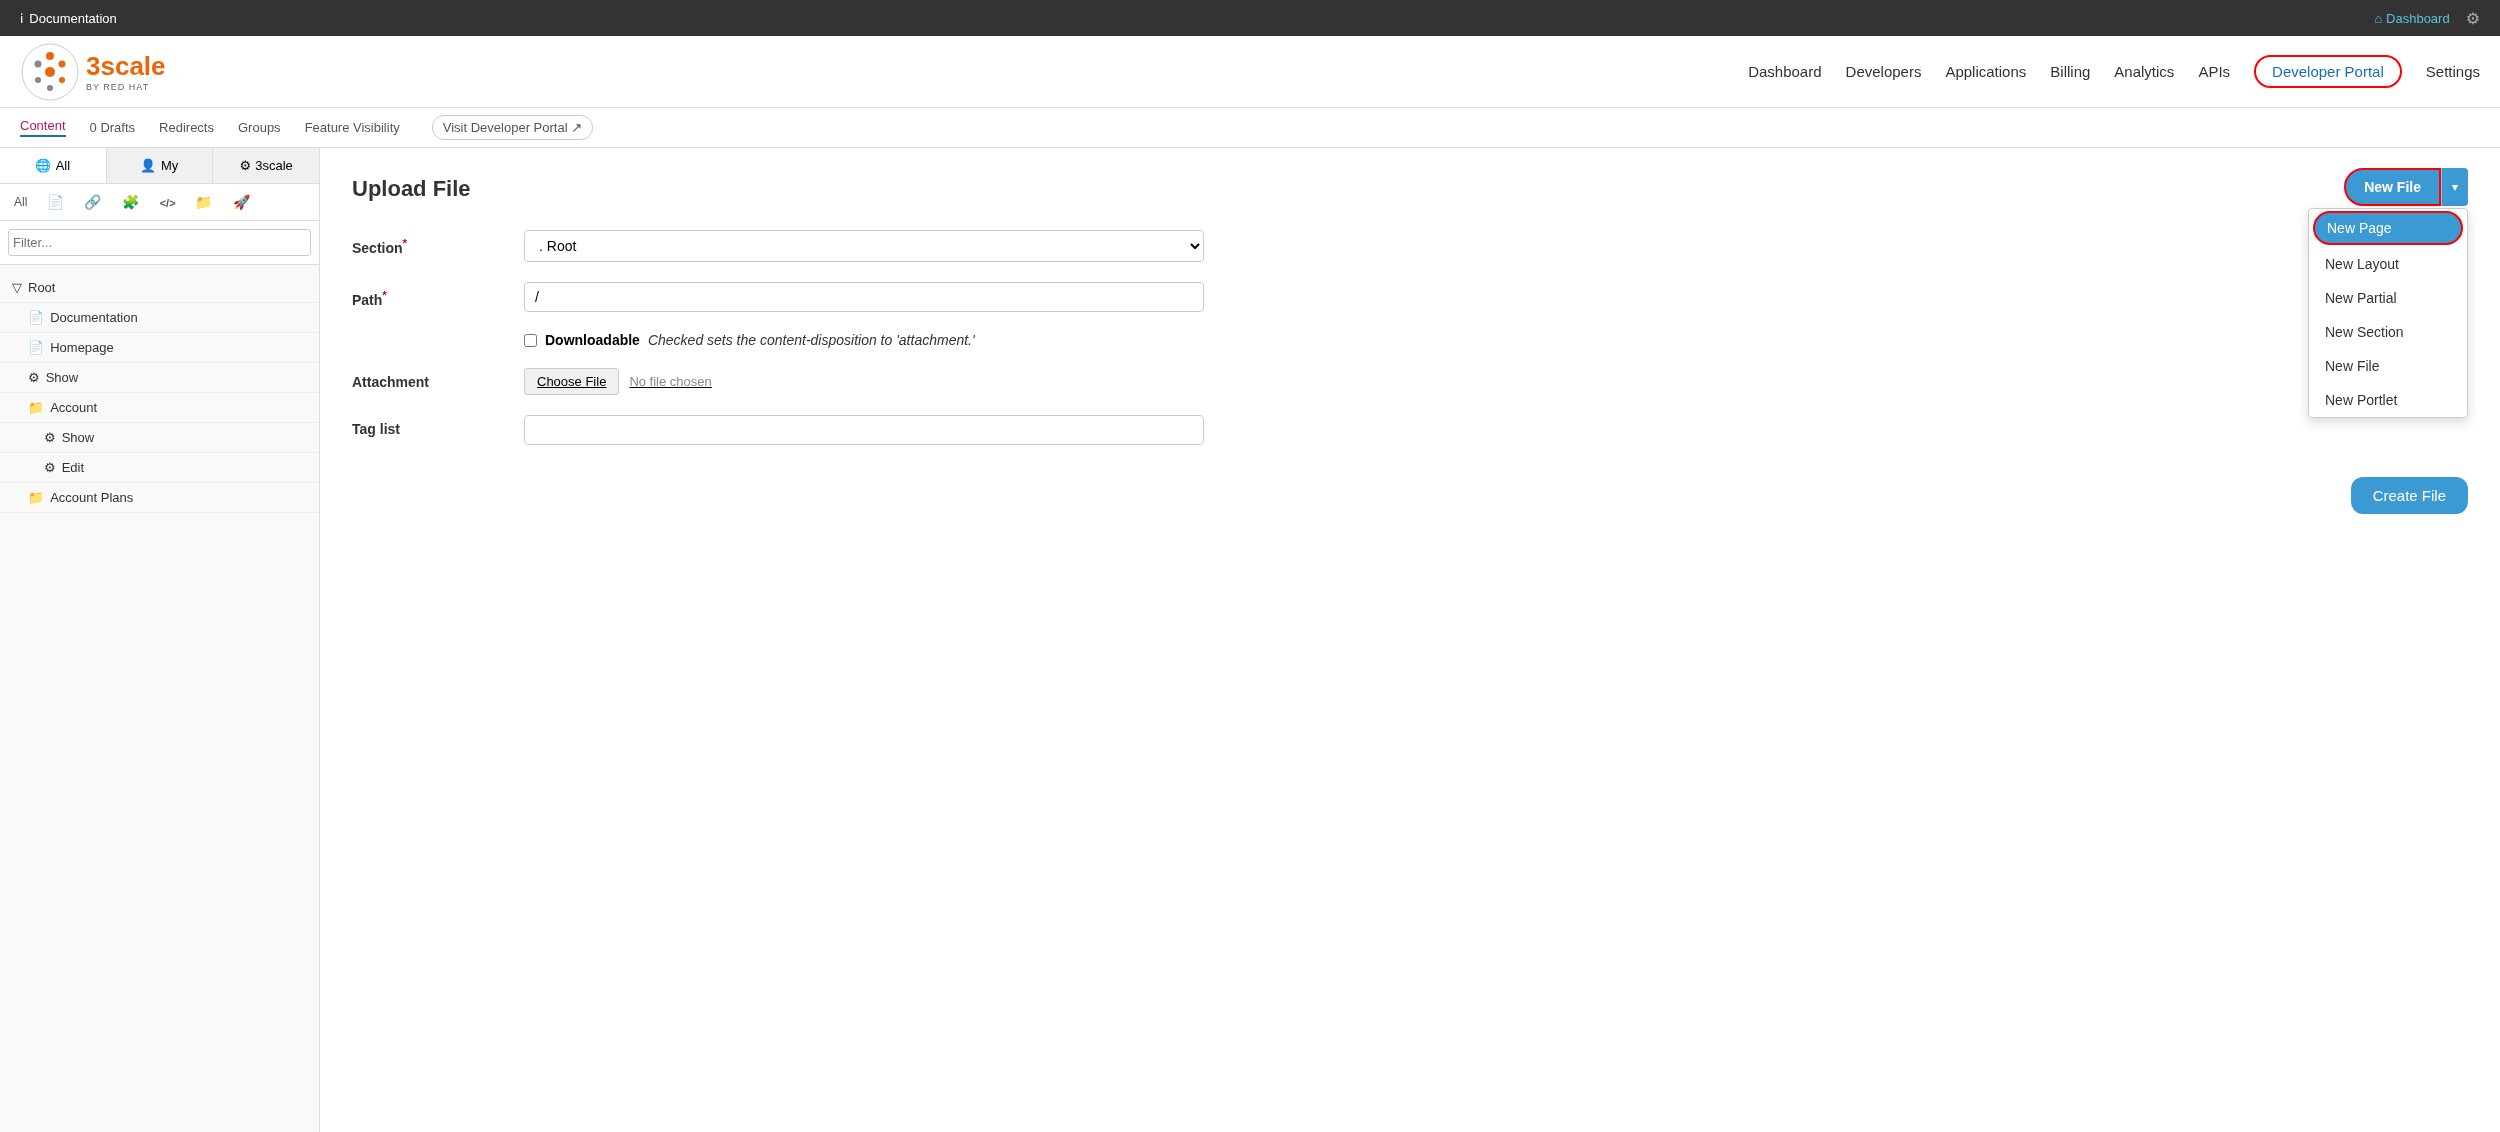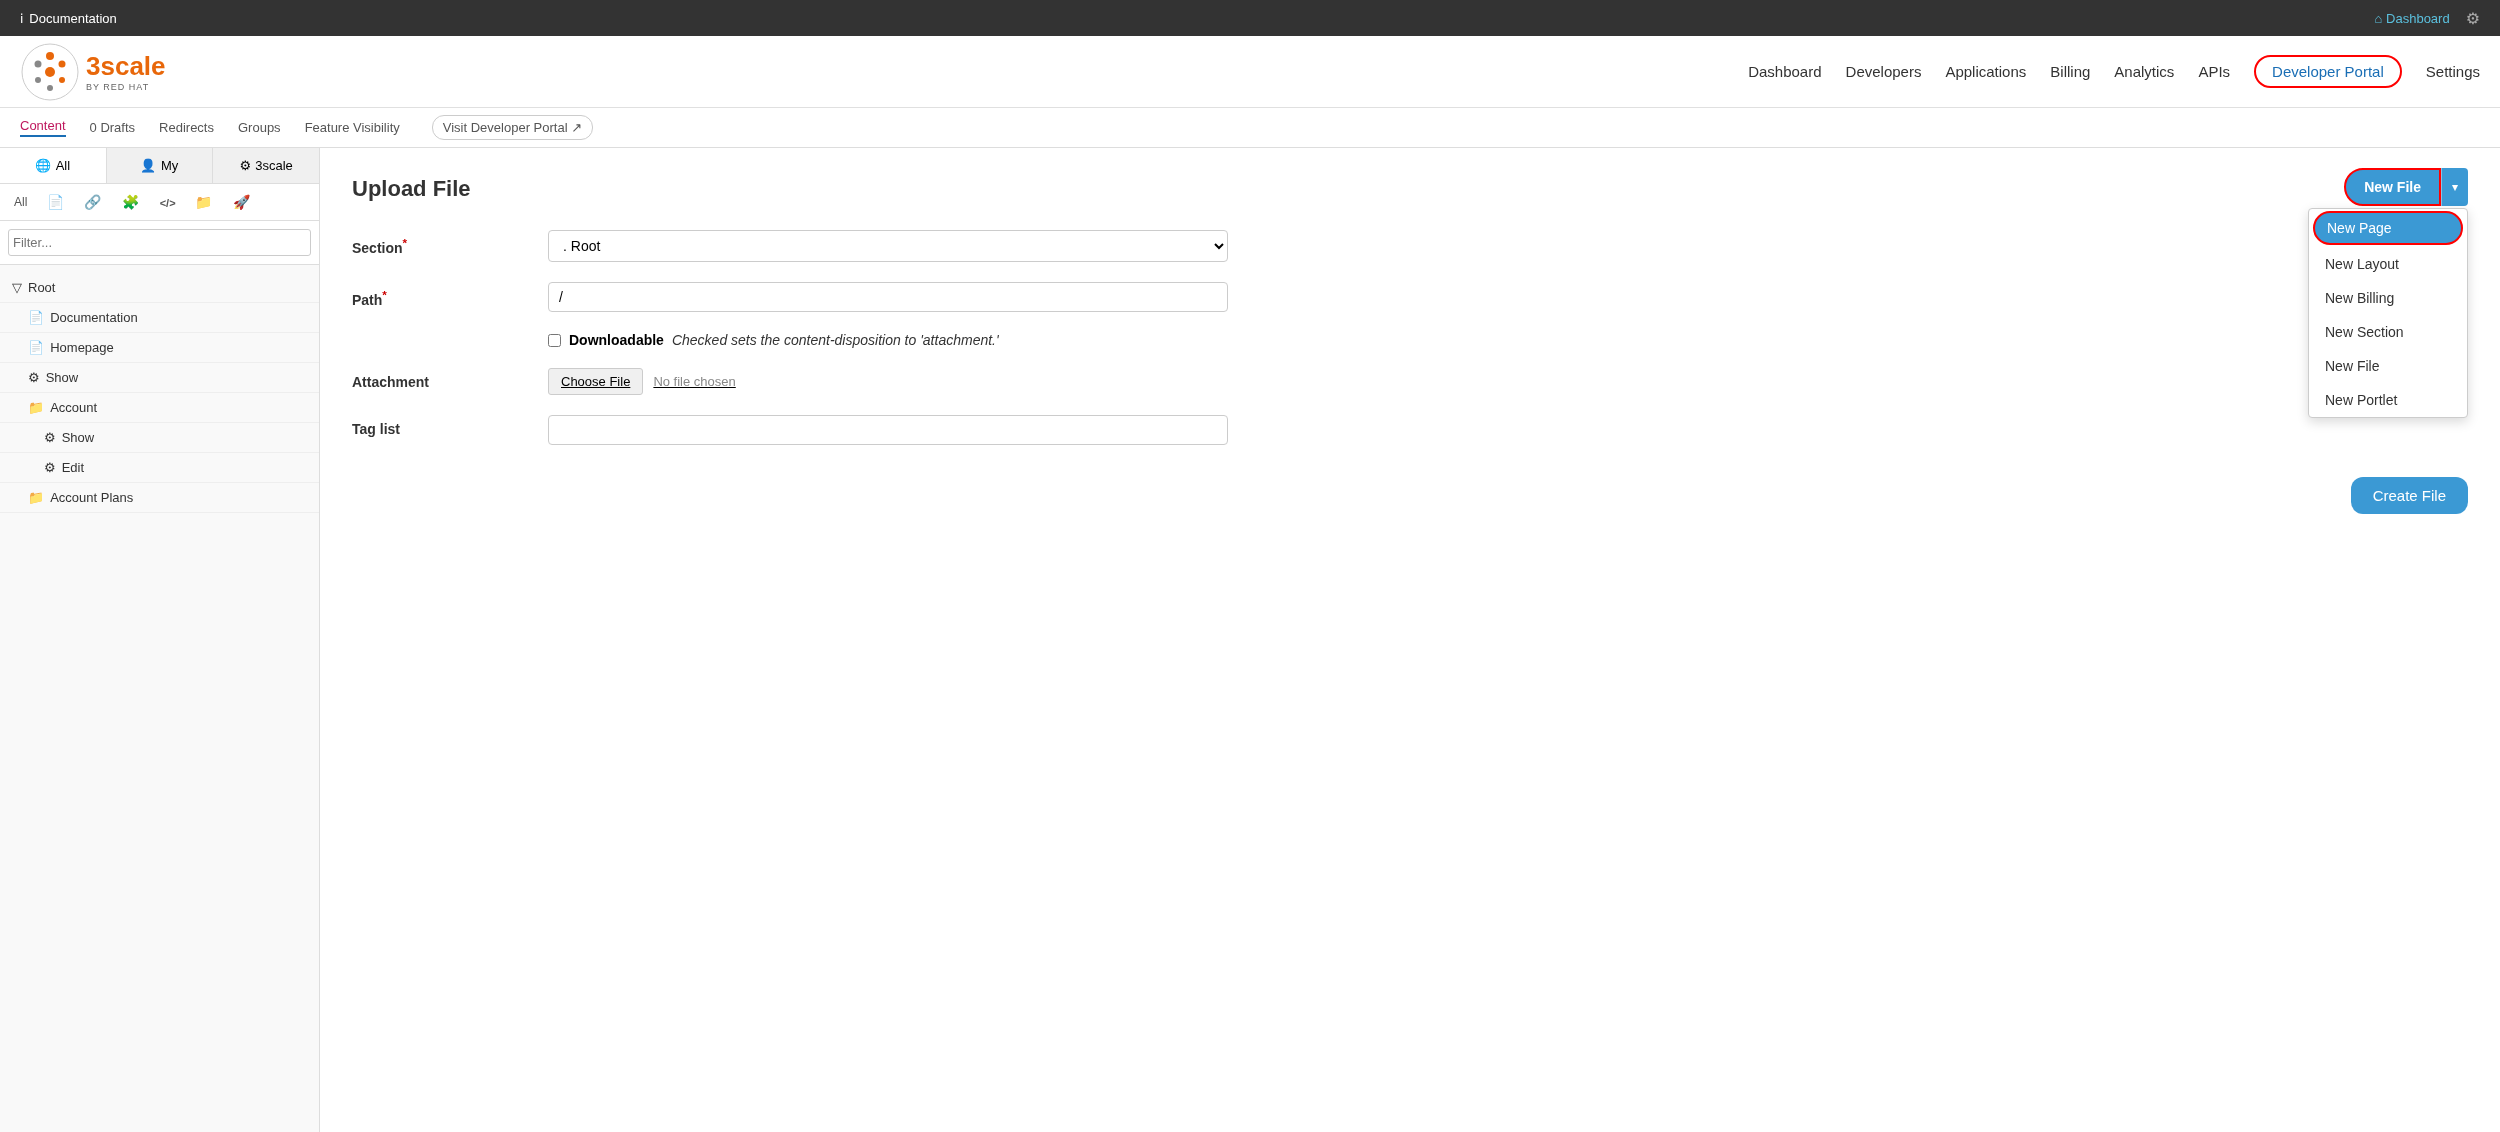--- a/index.html
+++ b/index.html
@@ -161,21 +161,21 @@
       font-size: 22px;
       font-weight: 600;
       color: #333;
       margin-bottom: 28px;
     }
 
     .form-row {
       display: flex;
       align-items: flex-start;
       margin-bottom: 20px;
-      gap: 36px;
+      gap: 12px;
     }
     .form-label {
       width: 160px;
       font-size: 14px;
       font-weight: 600;
       color: #333;
       padding-top: 6px;
       flex-shrink: 0;
     }
     .form-label sup { color: #c00; }
@@ -442,21 +442,21 @@
   <div class="main-content">
 
     <div class="top-right-actions">
       <div class="new-file-group">
         <button class="new-file-btn">New File</button>
         <button class="new-file-caret" style="background:#3b99d4;color:#fff;border:none;border-left:1px solid rgba(255,255,255,0.4);border-radius:0 4px 4px 0;padding:9px 10px;cursor:pointer;">▾</button>
       </div>
       <div class="dropdown-menu">
         <div class="dropdown-item highlighted">New Page</div>
         <div class="dropdown-item">New Layout</div>
-        <div class="dropdown-item">New Billing</div>
+        <div class="dropdown-item">New Partial</div>
         <div class="dropdown-item">New Section</div>
         <div class="dropdown-item">New File</div>
         <div class="dropdown-item">New Portlet</div>
       </div>
     </div>
 
     <h1 class="page-title">Upload File</h1>
 
     <div class="form-row">
       <div class="form-label">

